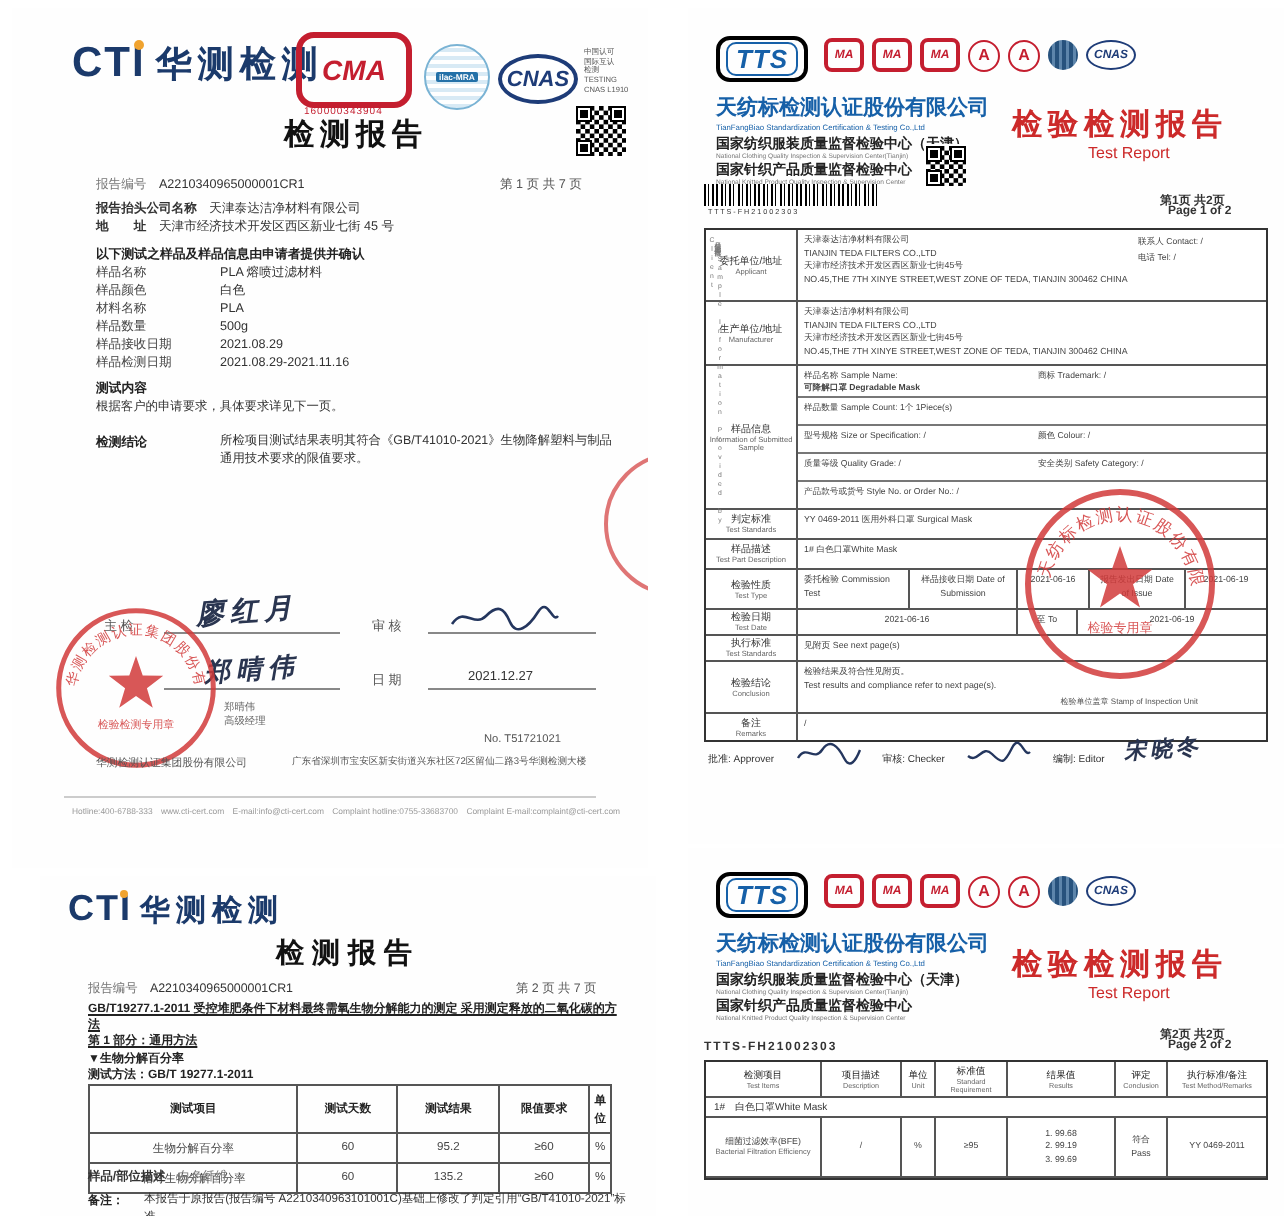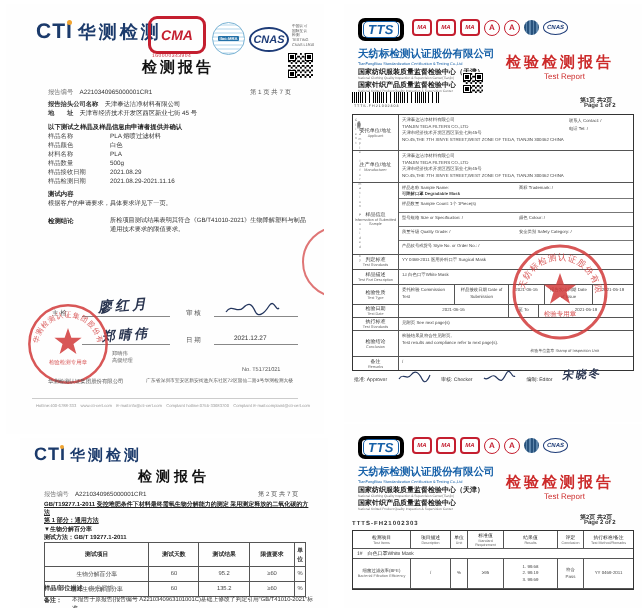--- a/index.html
+++ b/index.html
@@ -34,21 +34,21 @@
 .stamp-edge{position:absolute;border:2.5px solid rgba(210,58,58,.7);border-radius:50%;}
 
 .frow{display:flex;font-size:6.3px;line-height:1.42;}
 .frow .fl{width:62px;color:#444;}
 .frow .fv{color:#333;}
 
 .ctable{border-collapse:collapse;position:absolute;}
 .ctable th,.ctable td{border:1px solid #555;font-size:5.8px;text-align:center;padding:2.5px 2px;font-weight:normal;color:#444;}
 .ctable th{font-weight:bold;color:#222;}
 
-.ttslogo{position:absolute;border:4px solid #000000;border-radius:7px;display:flex;align-items:center;justify-content:center;}
+.ttslogo{position:absolute;border:2px solid #000000;border-radius:7px;display:flex;align-items:center;justify-content:center;}
 .ttslogo b{font-style:italic;color:#1660a8;letter-spacing:.5px;border:1px solid #1660a8;border-radius:5px;padding:0 4px;}
 .marks{position:absolute;display:flex;align-items:center;gap:4px;}
 .cma-mini{width:20px;height:17px;border:2px solid #c41e2f;border-radius:4px;color:#c41e2f;font-size:6px;font-weight:bold;font-style:italic;display:flex;align-items:center;justify-content:center;}
 .a-mark{width:16px;height:16px;border:1.8px solid #c41e2f;border-radius:50%;color:#c41e2f;font-size:8px;font-weight:bold;display:flex;align-items:center;justify-content:center;}
 .globe{width:15px;height:15px;border-radius:50%;background:repeating-linear-gradient(90deg,#27527d 0 2px,#5d85ab 2px 3.5px);}
 .cnas-mini{width:25px;height:15px;border:1.5px solid #1e3c78;border-radius:50%;color:#1e3c78;font-weight:bold;font-style:italic;font-size:6px;display:flex;align-items:center;justify-content:center;}
 .barcode{position:absolute;background:repeating-linear-gradient(90deg,#000 0 1px,#fff 1px 2px,#000 2px 2.6px,#fff 2.6px 4.2px);}
 
 .ttable{position:absolute;border:1.5px solid #333;background:#fff;}
 .t-row{display:flex;border-bottom:1px solid #555;align-items:stretch;}

